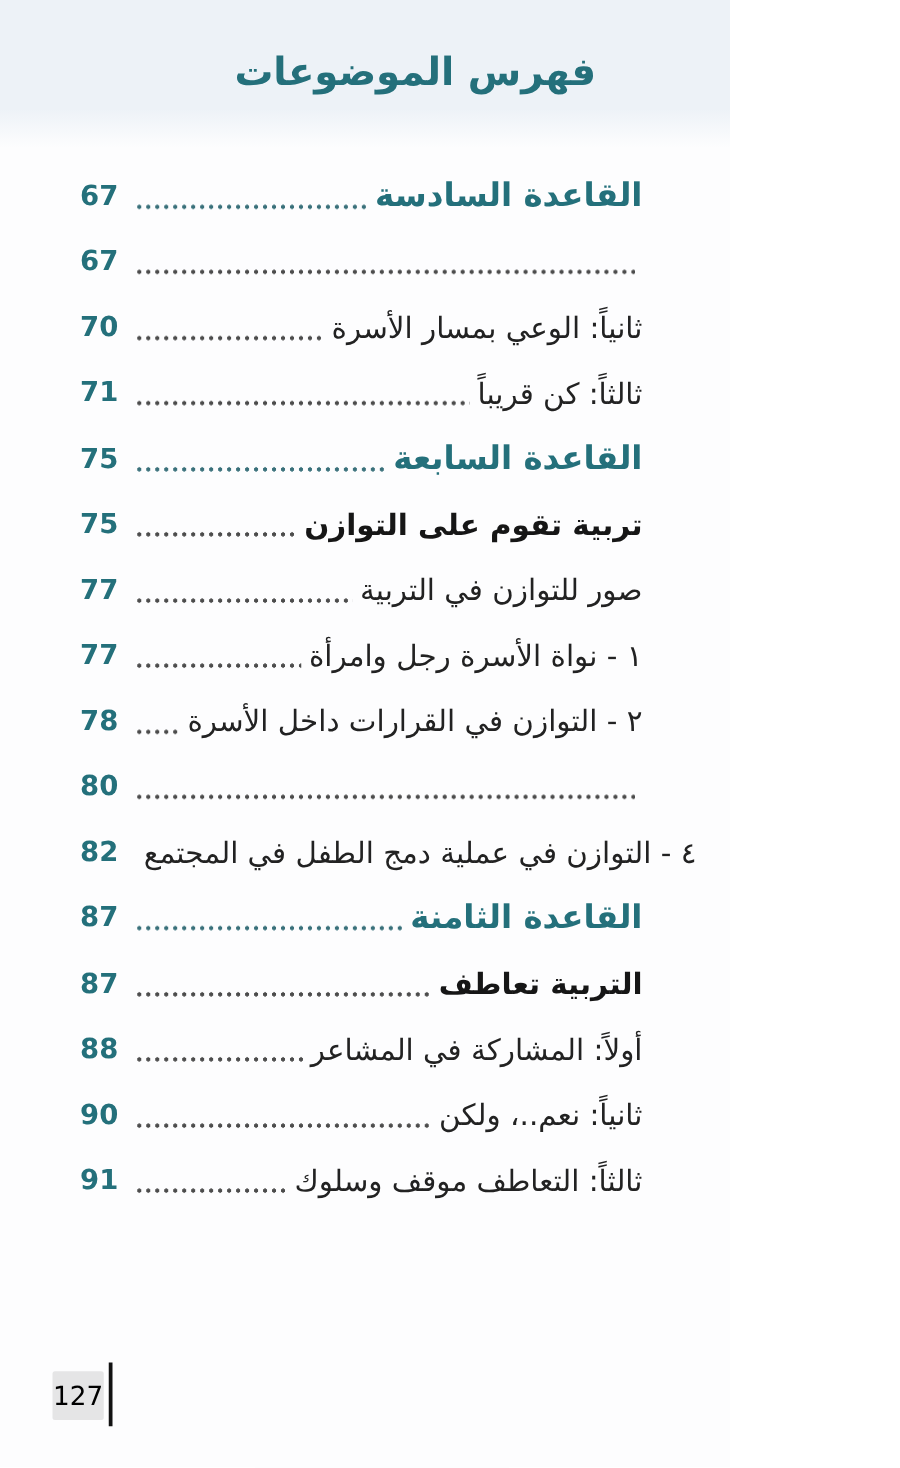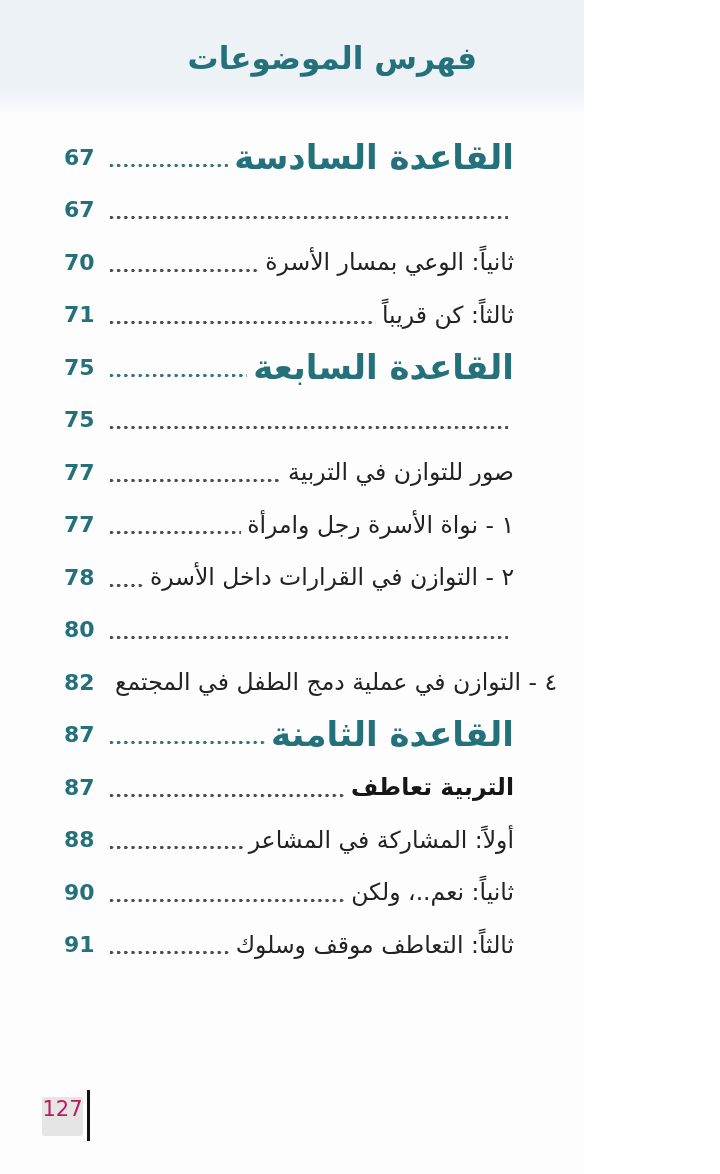--- a/index.html
+++ b/index.html
@@ -34,29 +34,29 @@
   .leader{
     order:2;flex:1 1 auto;height:7px;align-self:flex-end;
     margin:0 6px 15px 3px;color:var(--leader-gray);
     background-image:radial-gradient(circle at 2.5px 3.5px,currentColor 1.5px,transparent 1.9px);
     background-size:7.2px 7px;background-repeat:repeat-x;
   }
   .label{
     order:3;flex:0 0 auto;direction:rtl;text-align:right;
     font-size:23.5px;color:#222;line-height:1.2;
   }
-  .row.section .label{font-size:34px;font-weight:700;color:var(--accent-teal);}
+  .row.section .label{font-size:26px;font-weight:700;color:var(--accent-teal);}
   .row.section .leader{color:var(--leader-teal);}
   .row.subtitle .label{font-weight:700;color:#161616;}
   
   .pagenum-box{
     position:absolute;left:42px;top:1097px;width:41px;height:39px;
     background:var(--footer-box);border-radius:2px;
-    display:flex;align-items:flex-start;justify-content:center;
-    font-size:21px;color:#be185d;
+    display:flex;align-items:center;justify-content:center;
+    font-size:21px;color:#000000;
   }
   .footer-bar{
     position:absolute;left:87px;top:1090px;width:3px;height:51px;
     background:#121212;
   }
   .book-title{
     position:absolute;left:100px;top:1096px;
     font-size:25px;font-weight:700;color:var(--footer-gray);
     direction:rtl;line-height:1.2;
   }
@@ -96,20 +96,21 @@
 
     <div class="row section">
       <span class="num">75</span>
       <span class="leader"></span>
       <span class="label">القاعدة السابعة</span>
     </div>
 
     <div class="row subtitle">
       <span class="num">75</span>
       <span class="leader"></span>
+      <span class="label">تربية تقوم على التوازن</span>
     </div>
 
     <div class="row item">
       <span class="num">77</span>
       <span class="leader"></span>
       <span class="label">صور للتوازن في التربية</span>
     </div>
 
     <div class="row item">
       <span class="num">77</span>

